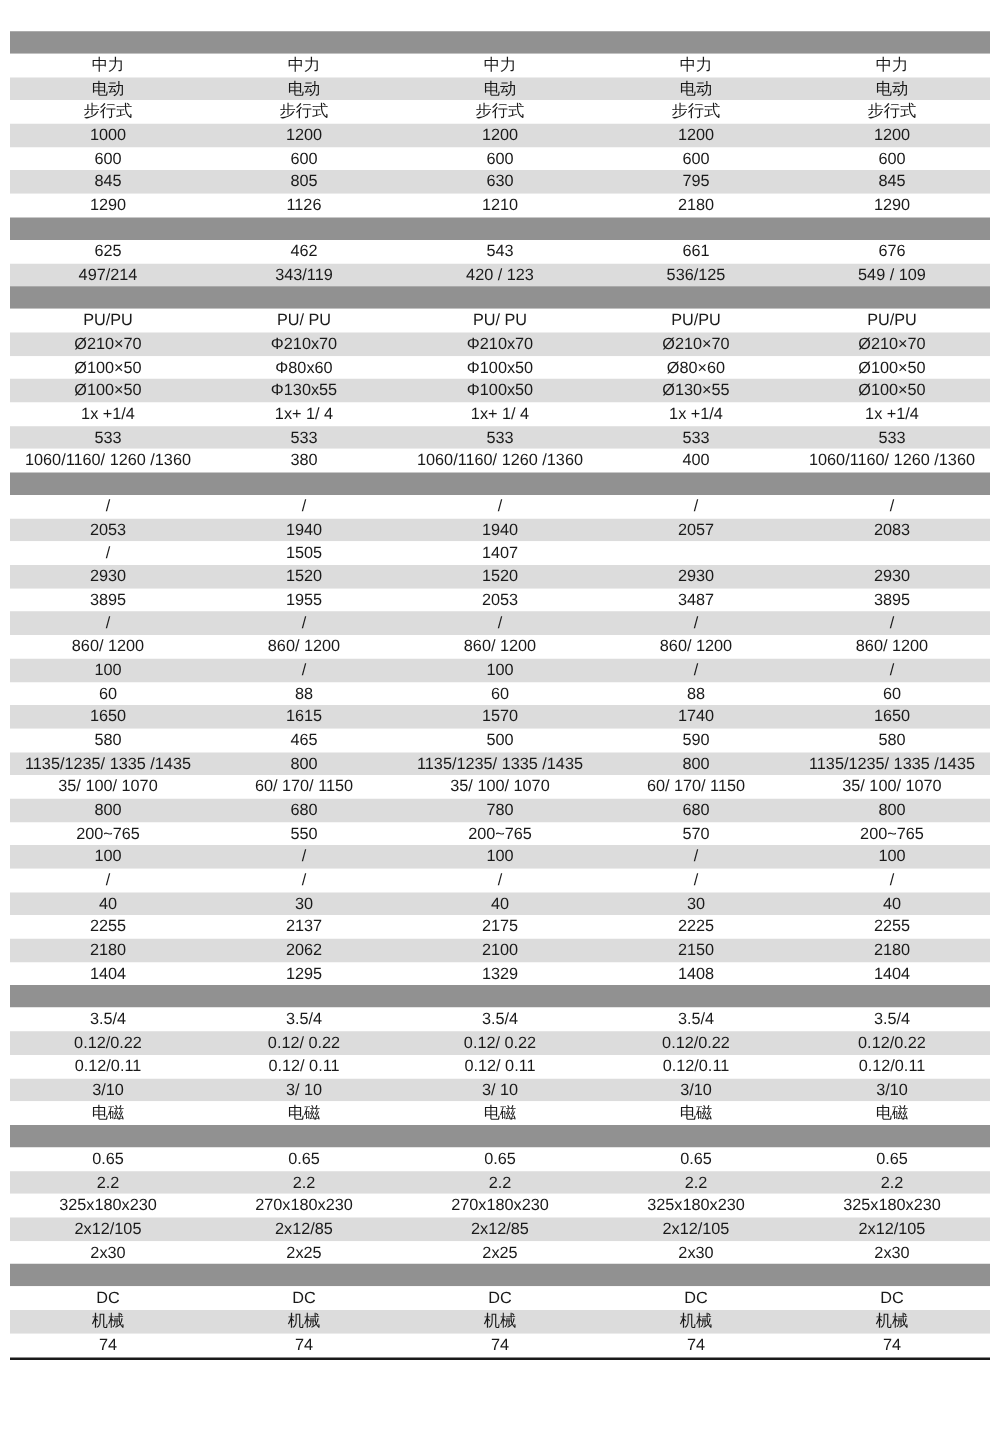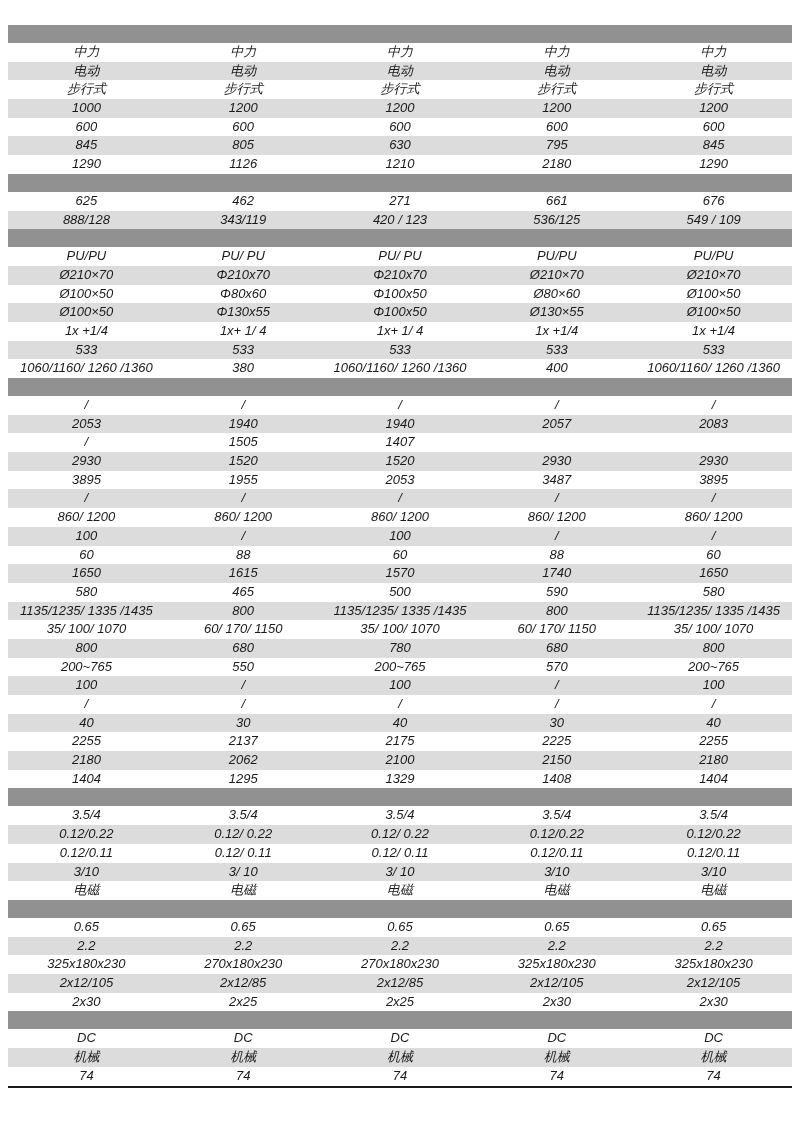--- a/index.html
+++ b/index.html
@@ -29,21 +29,20 @@
     background: var(--sep-color);
   }
   .rows-group {
     width: 100%;
   }
   .row {
     display: flex;
     height: 18.7px;
     align-items: center;
     background: var(--row-color);
-    font-style: italic;
   }
   .rows-group .row:nth-child(even) {
     background: var(--alt-color);
   }
   .cell {
     flex: 1 1 0;
     text-align: center;
     font-size: 13px;
     line-height: 18.7px;
     color: var(--text-color);
@@ -111,26 +110,26 @@
           <div class="cell">1210</div>
           <div class="cell">2180</div>
           <div class="cell">1290</div>
         </div>
       </div>
       <div class="sep"></div>
       <div class="rows-group">
         <div class="row">
           <div class="cell">625</div>
           <div class="cell">462</div>
-          <div class="cell">271</div>
+          <div class="cell">543</div>
           <div class="cell">661</div>
           <div class="cell">676</div>
         </div>
         <div class="row">
-          <div class="cell">888/128</div>
+          <div class="cell">497/214</div>
           <div class="cell">343/119</div>
           <div class="cell">420 / 123</div>
           <div class="cell">536/125</div>
           <div class="cell">549 / 109</div>
         </div>
       </div>
       <div class="sep"></div>
       <div class="rows-group">
         <div class="row">
           <div class="cell">PU/PU</div>

